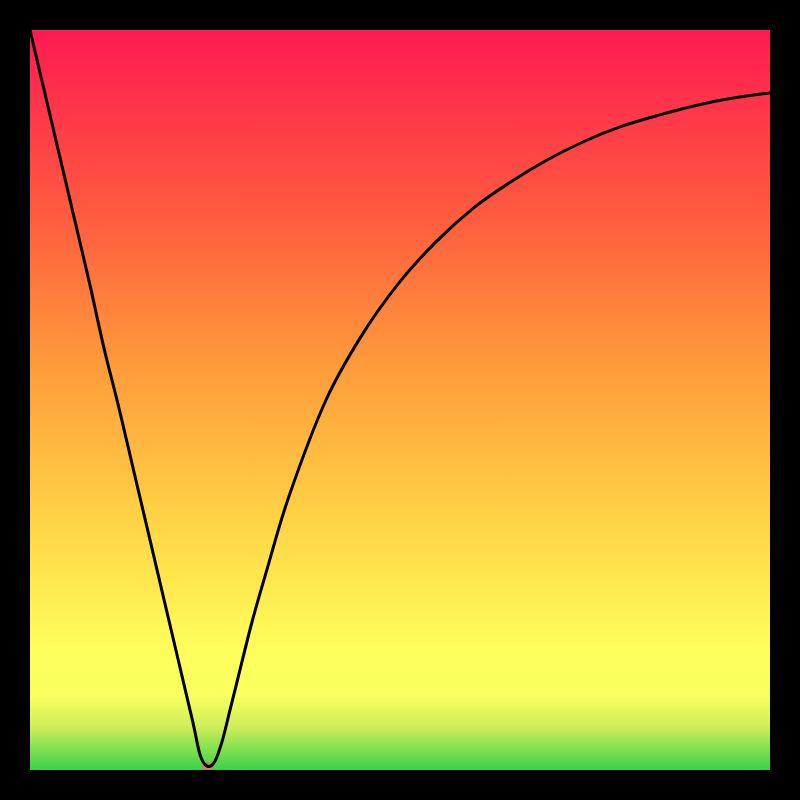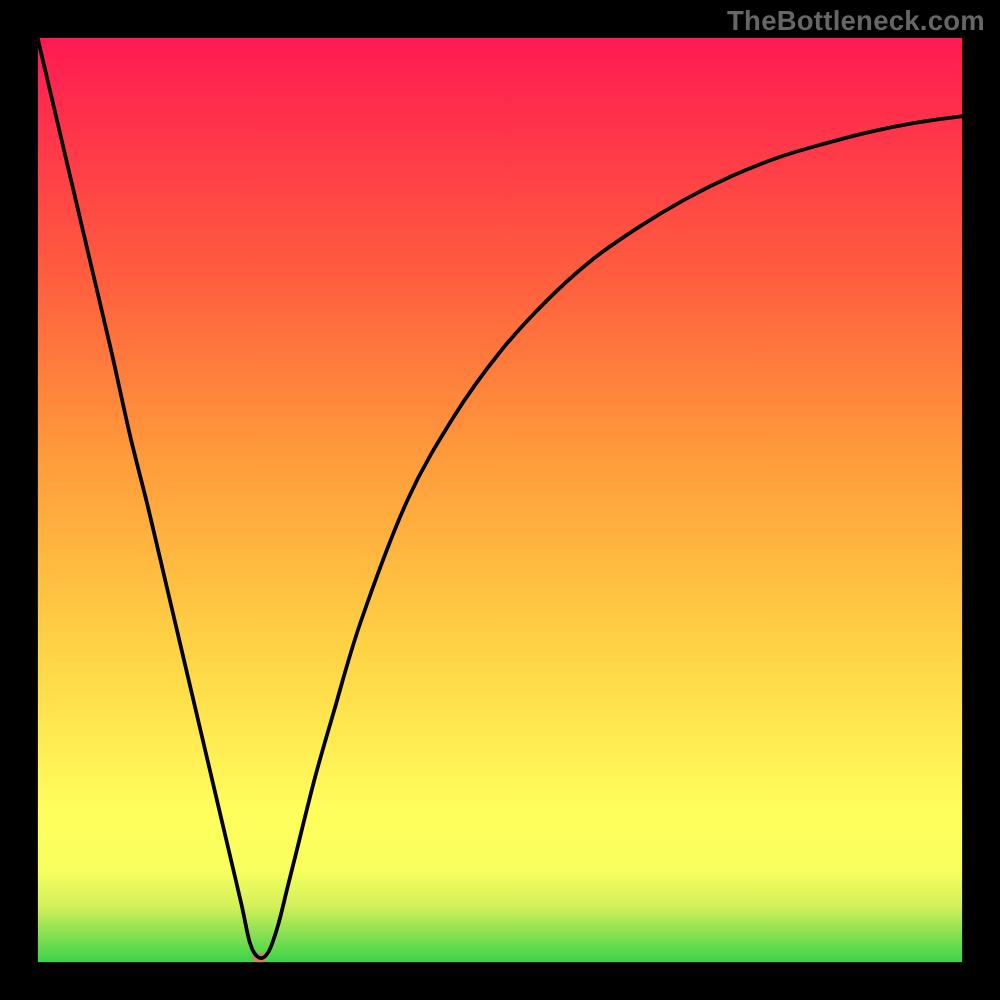--- a/index.html
+++ b/index.html
@@ -33,21 +33,20 @@
     font-size: 22px;
     font-weight: 600;
     letter-spacing: 0.2px;
   }
 </style>
 </head>
 <body>
 
 <div class="frame">
 
-  <div class="watermark">TheBottleneck.com</div>
 
   <div class="plot-area">
     <svg id="chart-svg" width="740" height="740" viewBox="0 0 740 740" preserveAspectRatio="none">
 
     <defs>
           <linearGradient id="bg-grad" x1="0" y1="1" x2="0" y2="0">
             <stop offset="0%" stop-color="#3bd24a"></stop>
             <stop offset="3%" stop-color="#86e051"></stop>
             <stop offset="6%" stop-color="#d2ef5a"></stop>
             <stop offset="10%" stop-color="#f8ff5e"></stop>

